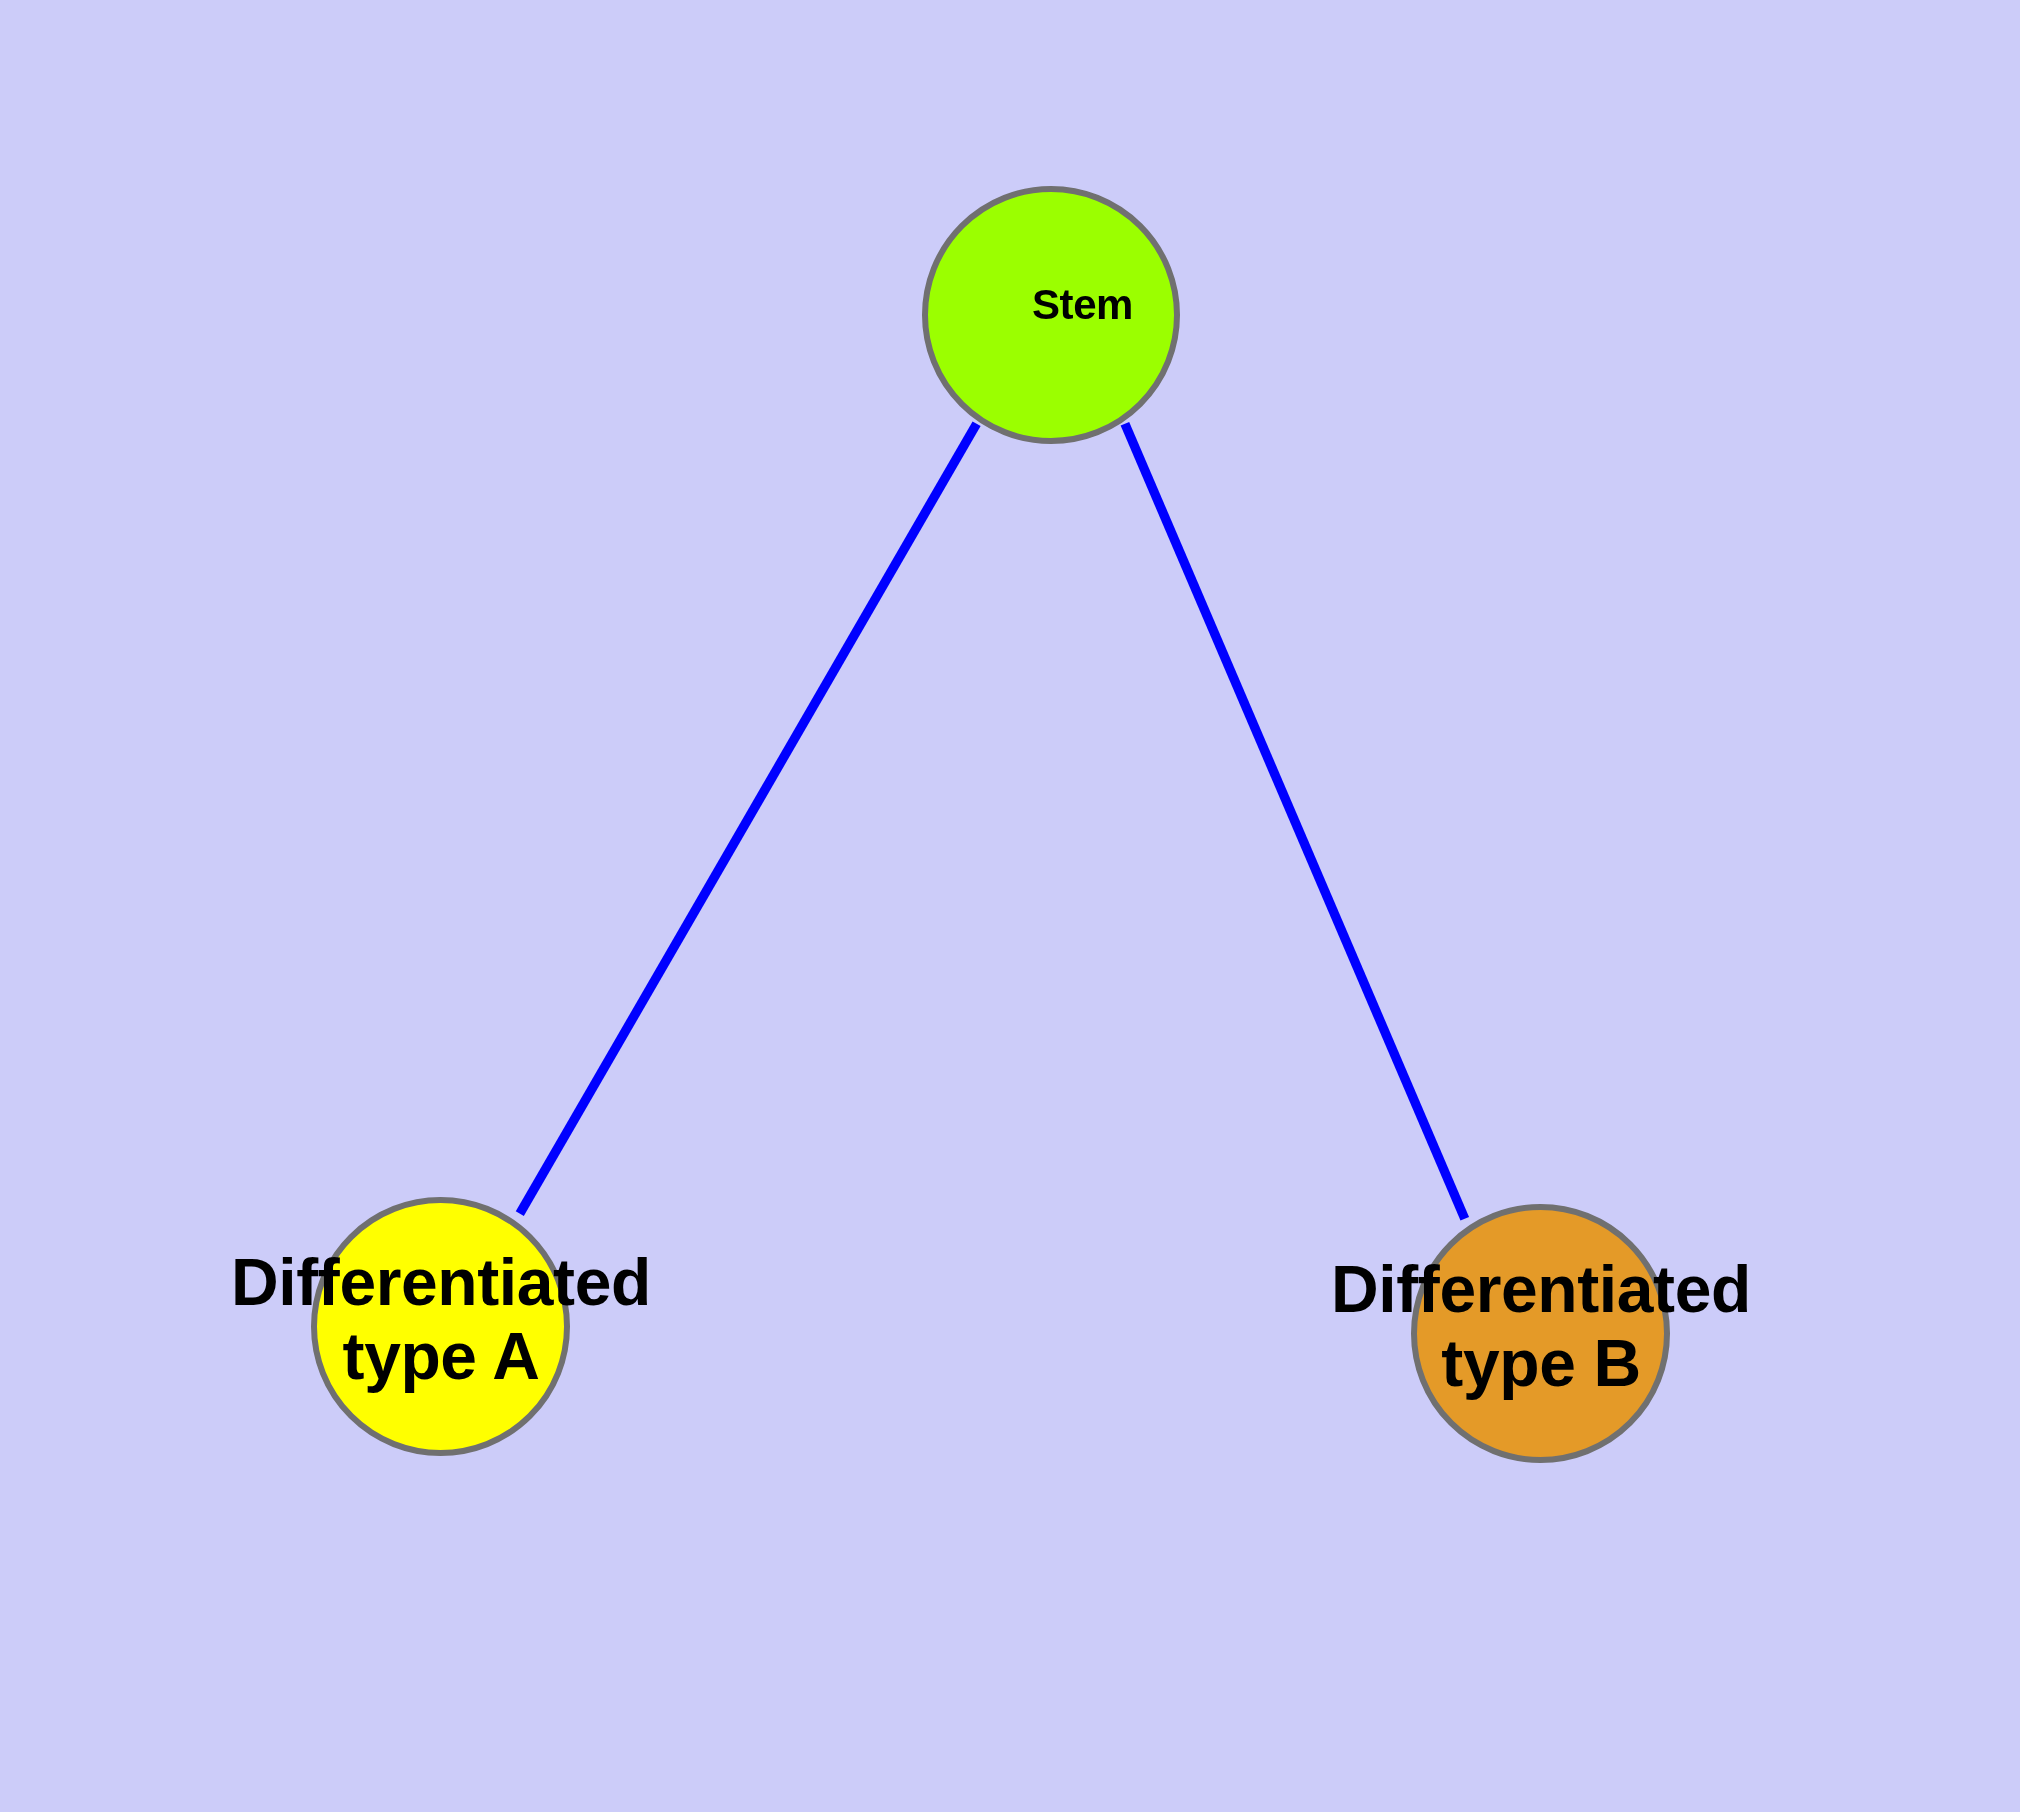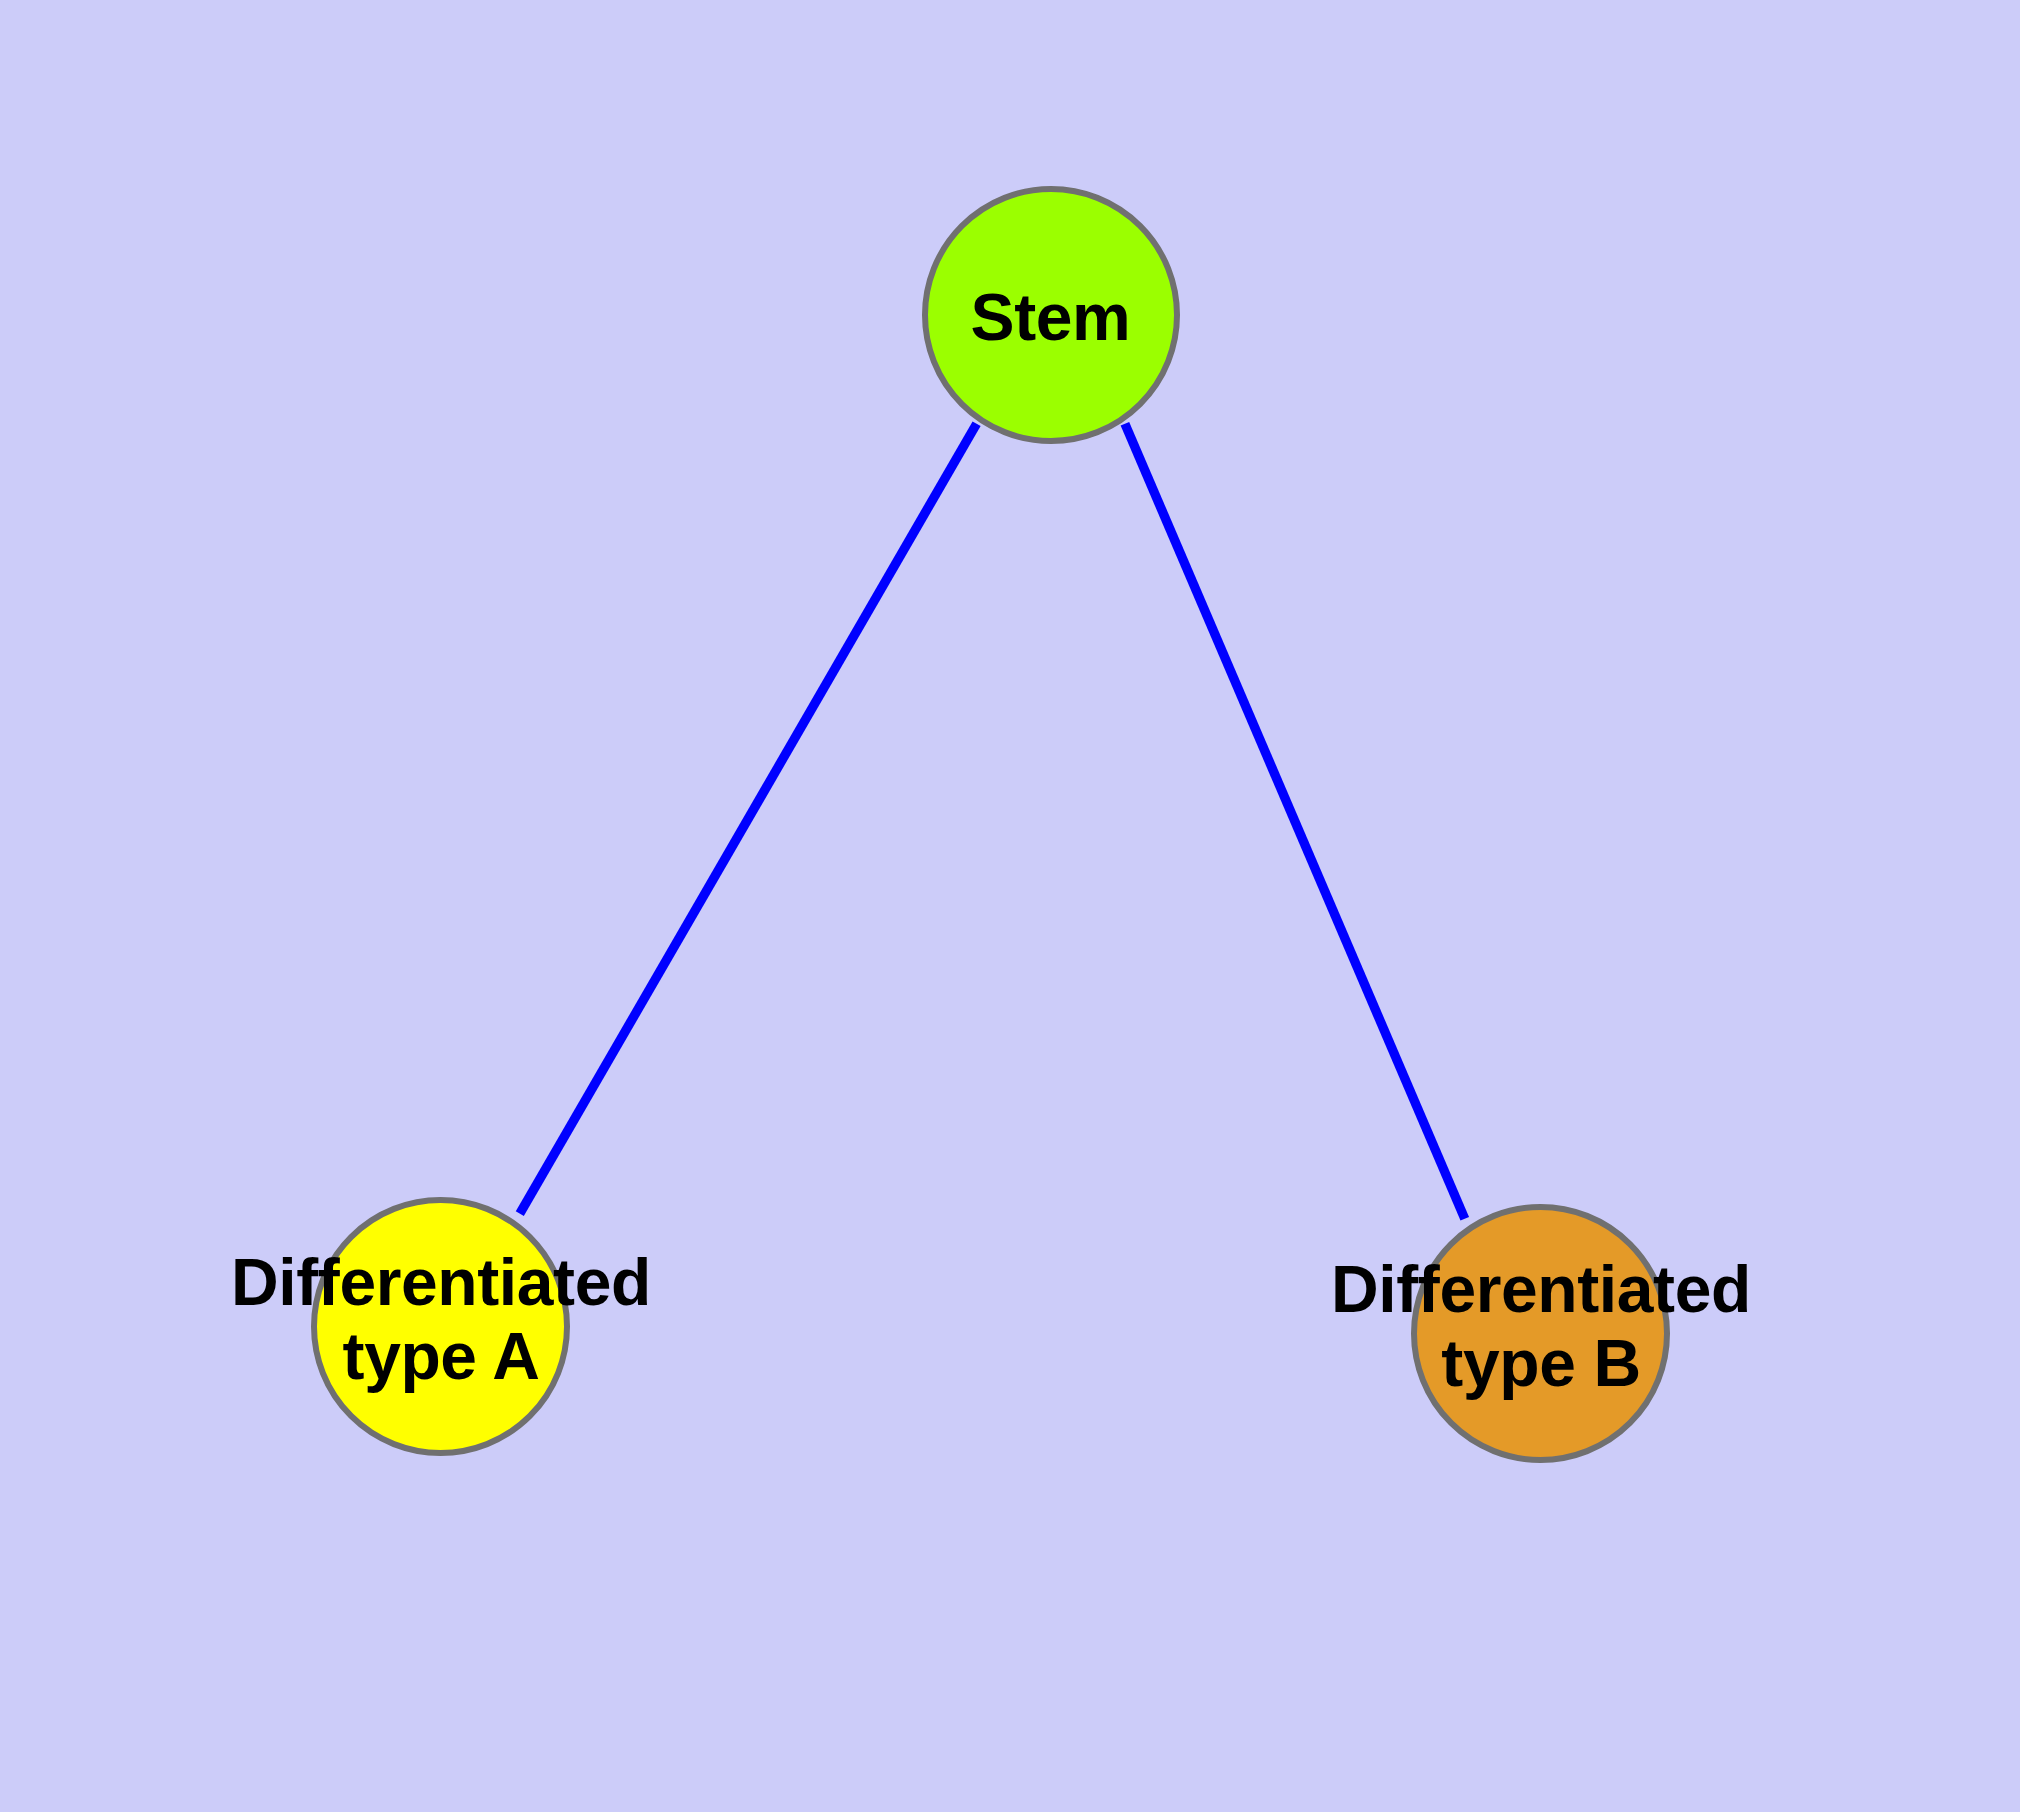--- a/index.html
+++ b/index.html
@@ -39,24 +39,24 @@
     pointer-events: none;
   }
   #node-stem {
     left: 922px;
     top: 186px;
     width: 258px;
     height: 258px;
     background: #9bff00;
   }
   #label-stem {
-    left: 796px;
+    left: 828px;
     top: 281px;
     width: 509px;
-    font-size: 66px;
+    font-size: 42px;
   }
   #node-diff-a {
     left: 311px;
     top: 1197px;
     width: 259px;
     height: 259px;
     background: #ffff00;
   }
   #label-diff-a {
     left: 102px;

